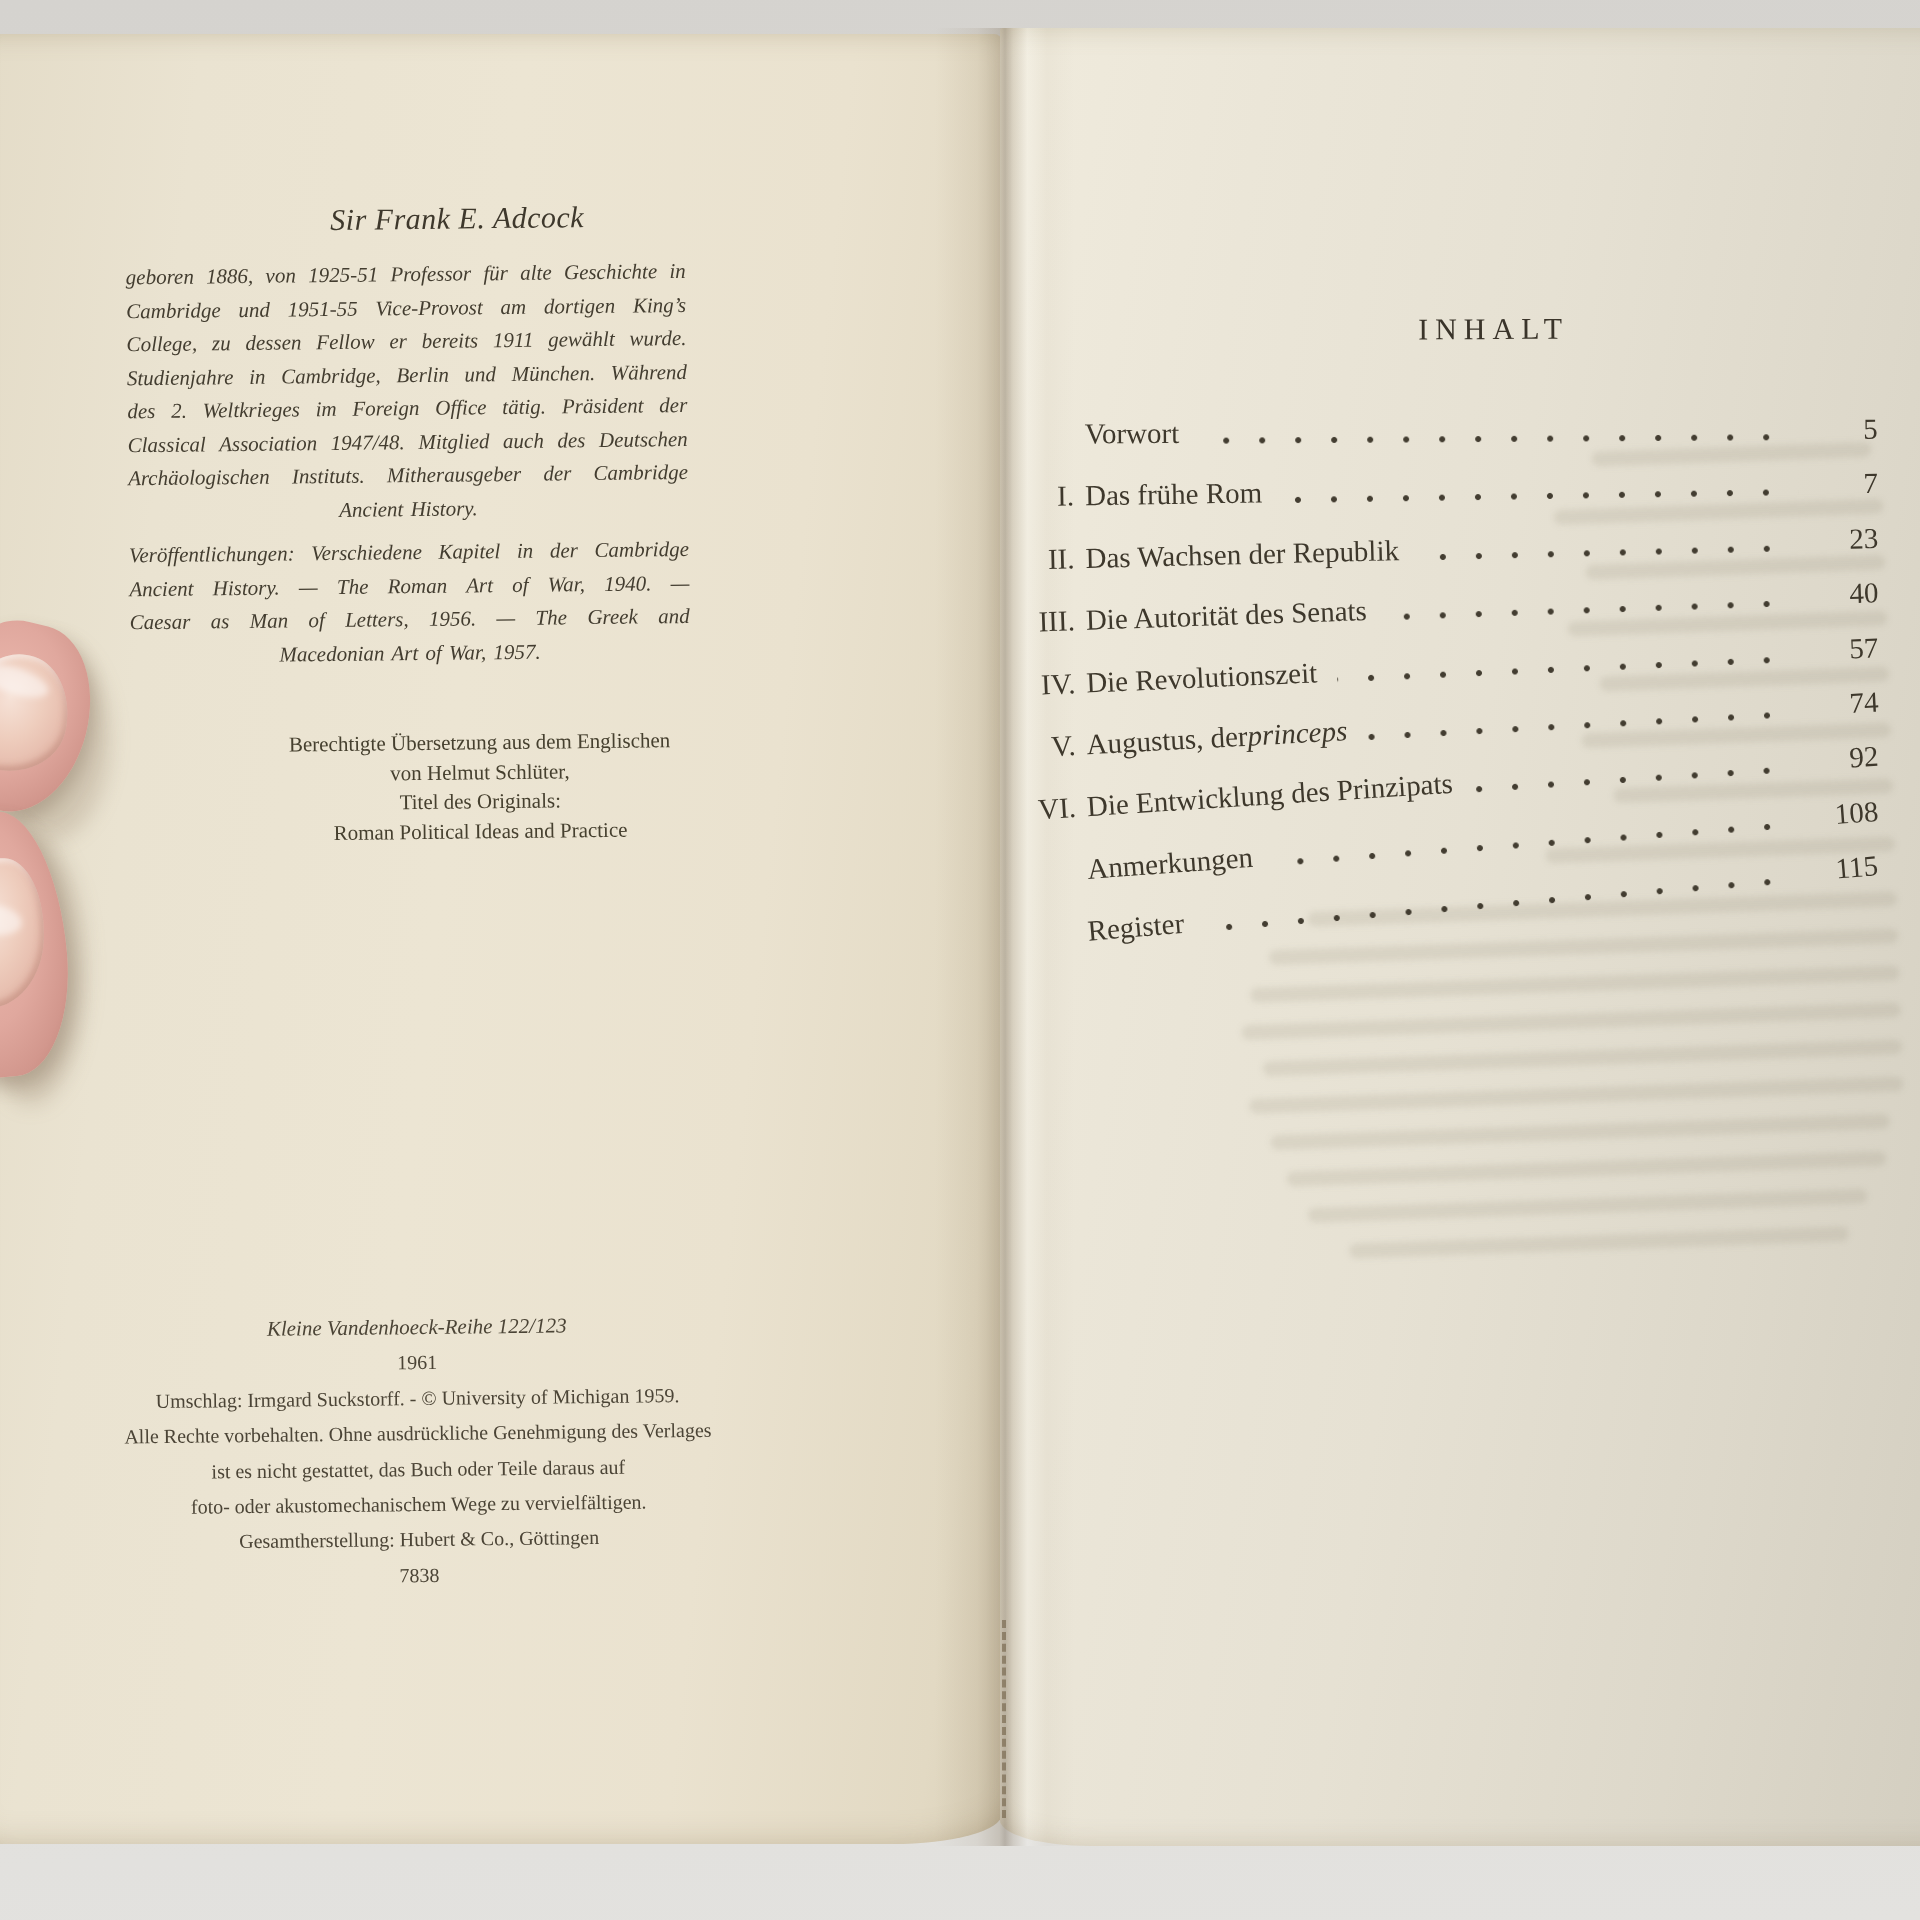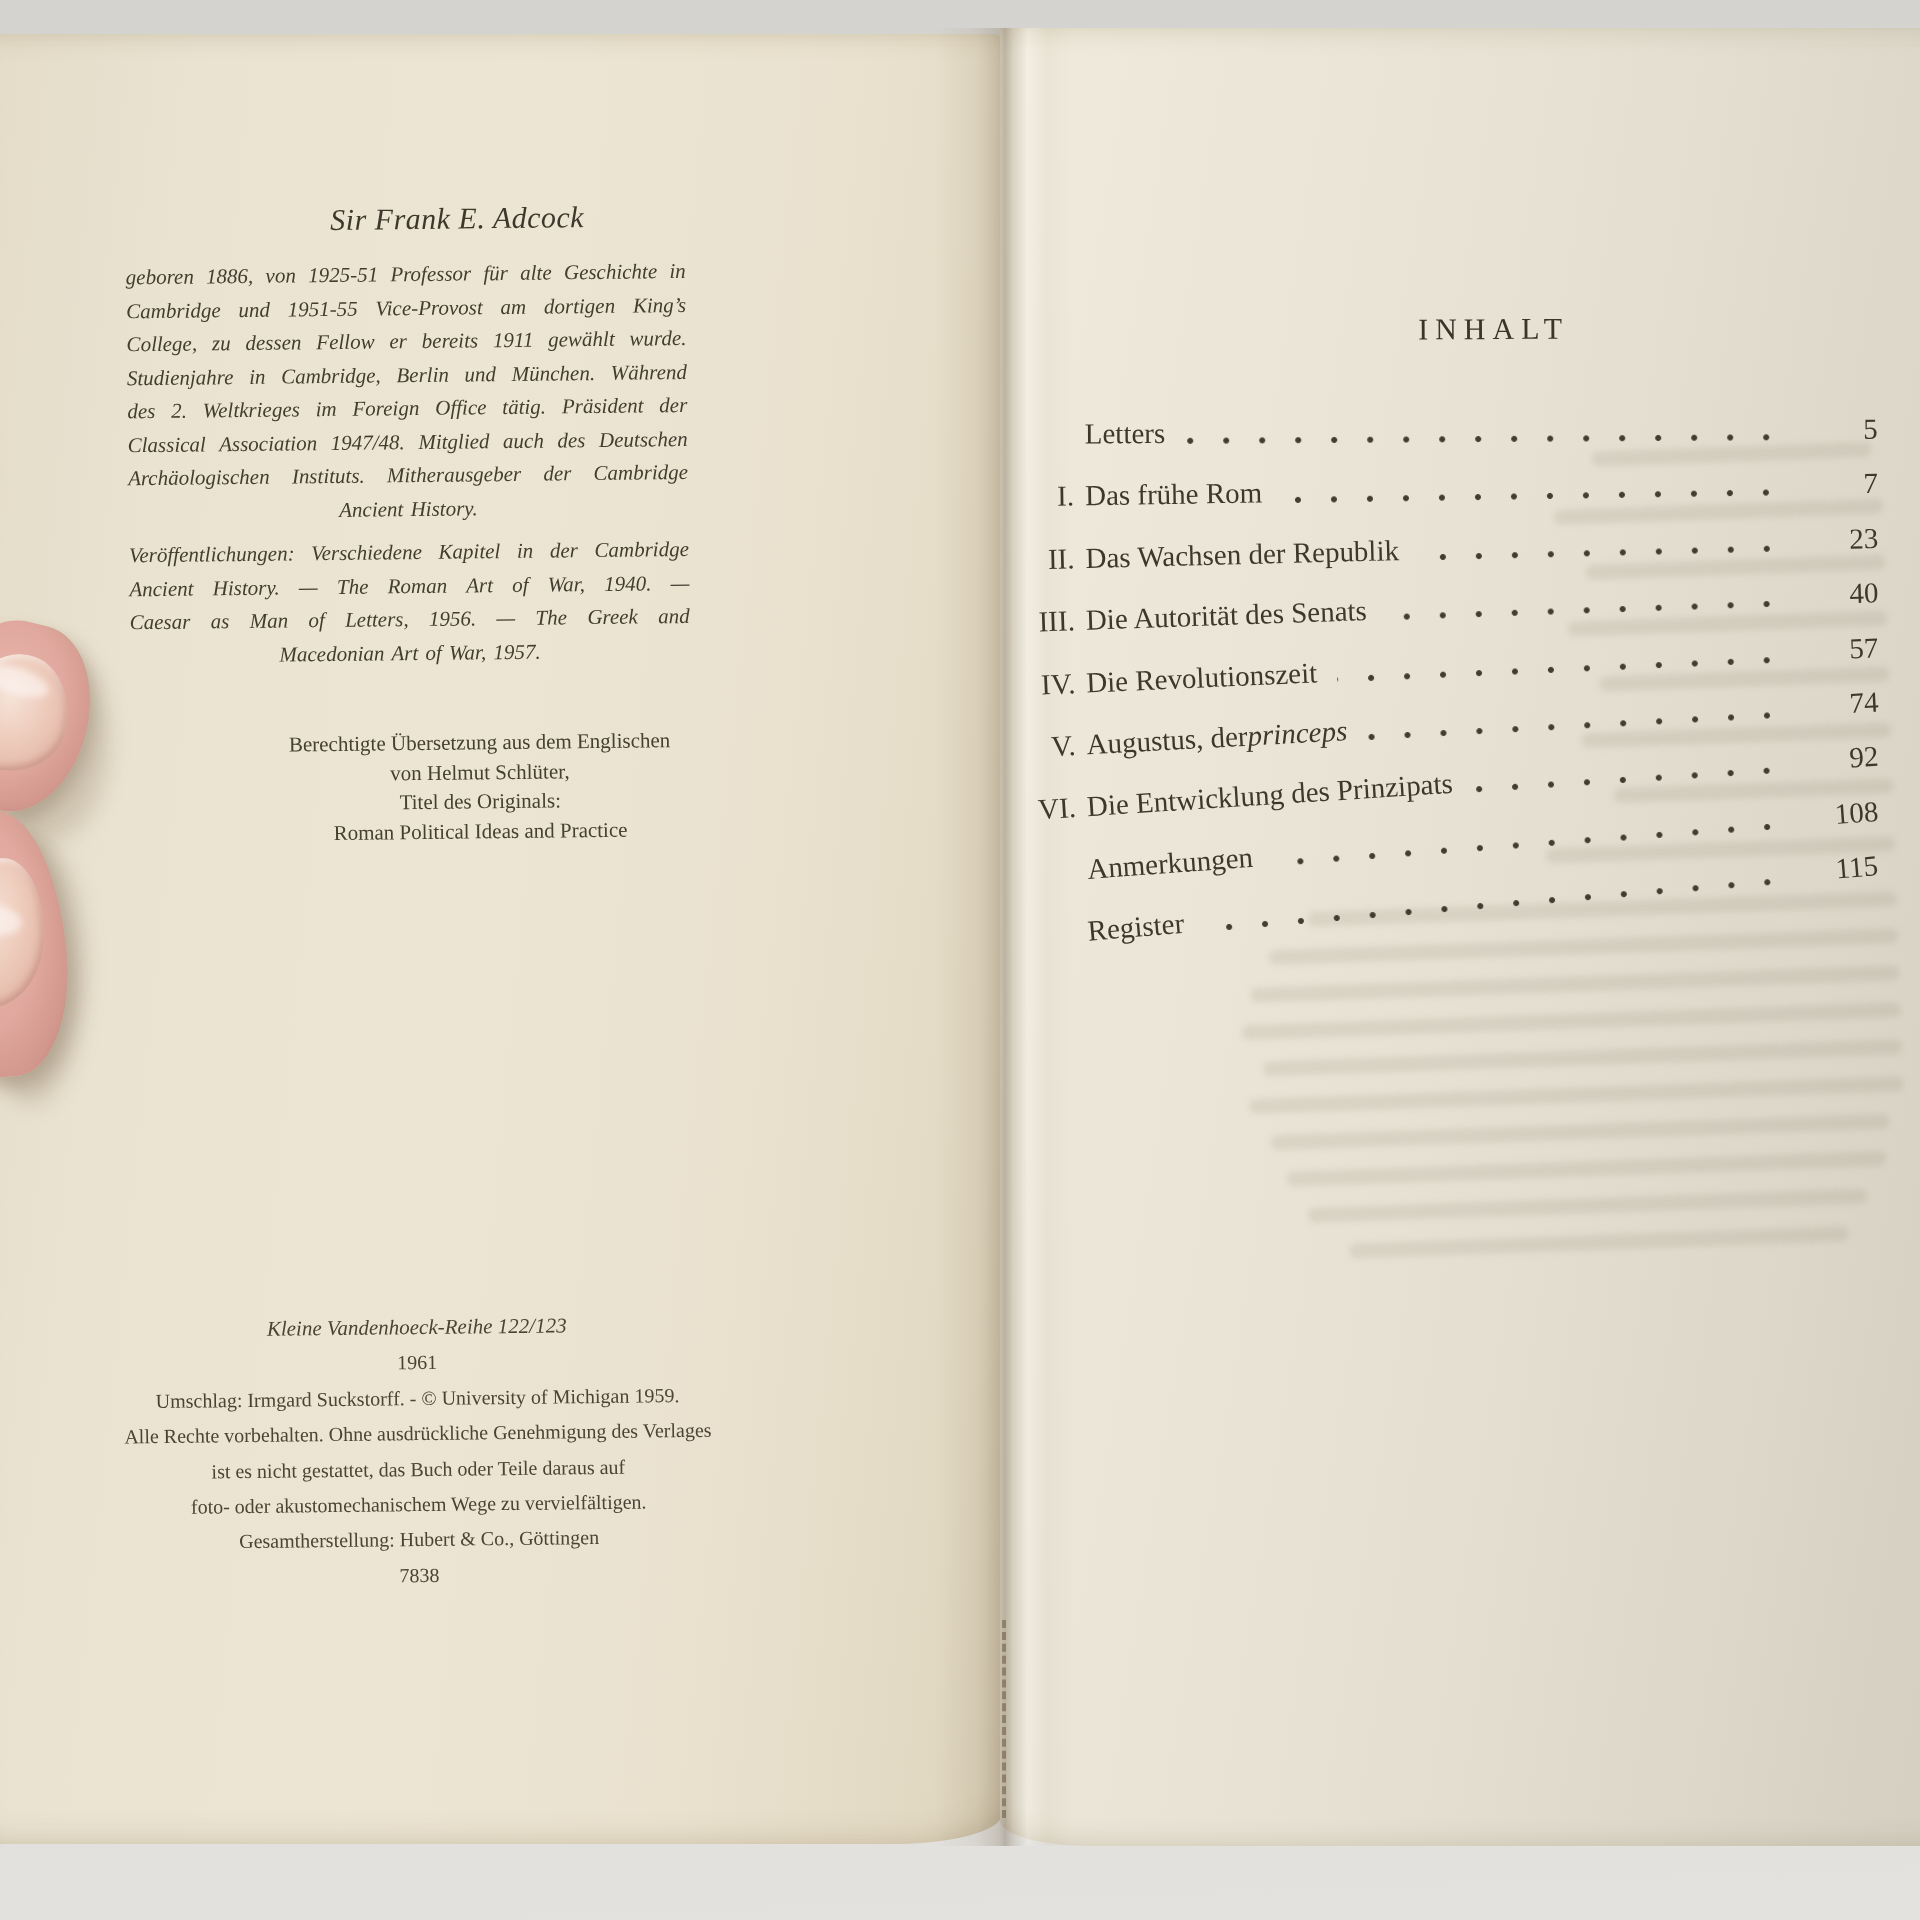--- a/index.html
+++ b/index.html
@@ -156,21 +156,21 @@
   </div>
 
   <div class="right-content">
 
     <div class="block inhalt">INHALT</div>
 
     <div class="block toc">
 
       <div class="toc-row">
         <span class="toc-num"></span>
-          <span class="toc-label">Letters</span>
+          <span class="toc-label">Vorwort</span>
           <span class="leader"></span>
           <span class="toc-page">5</span>
       </div>
       <div class="toc-row">
         <span class="toc-num">I.</span>
           <span class="toc-label">Das frühe Rom</span>
           <span class="leader"></span>
           <span class="toc-page">7</span>
       </div>
       <div class="toc-row">

